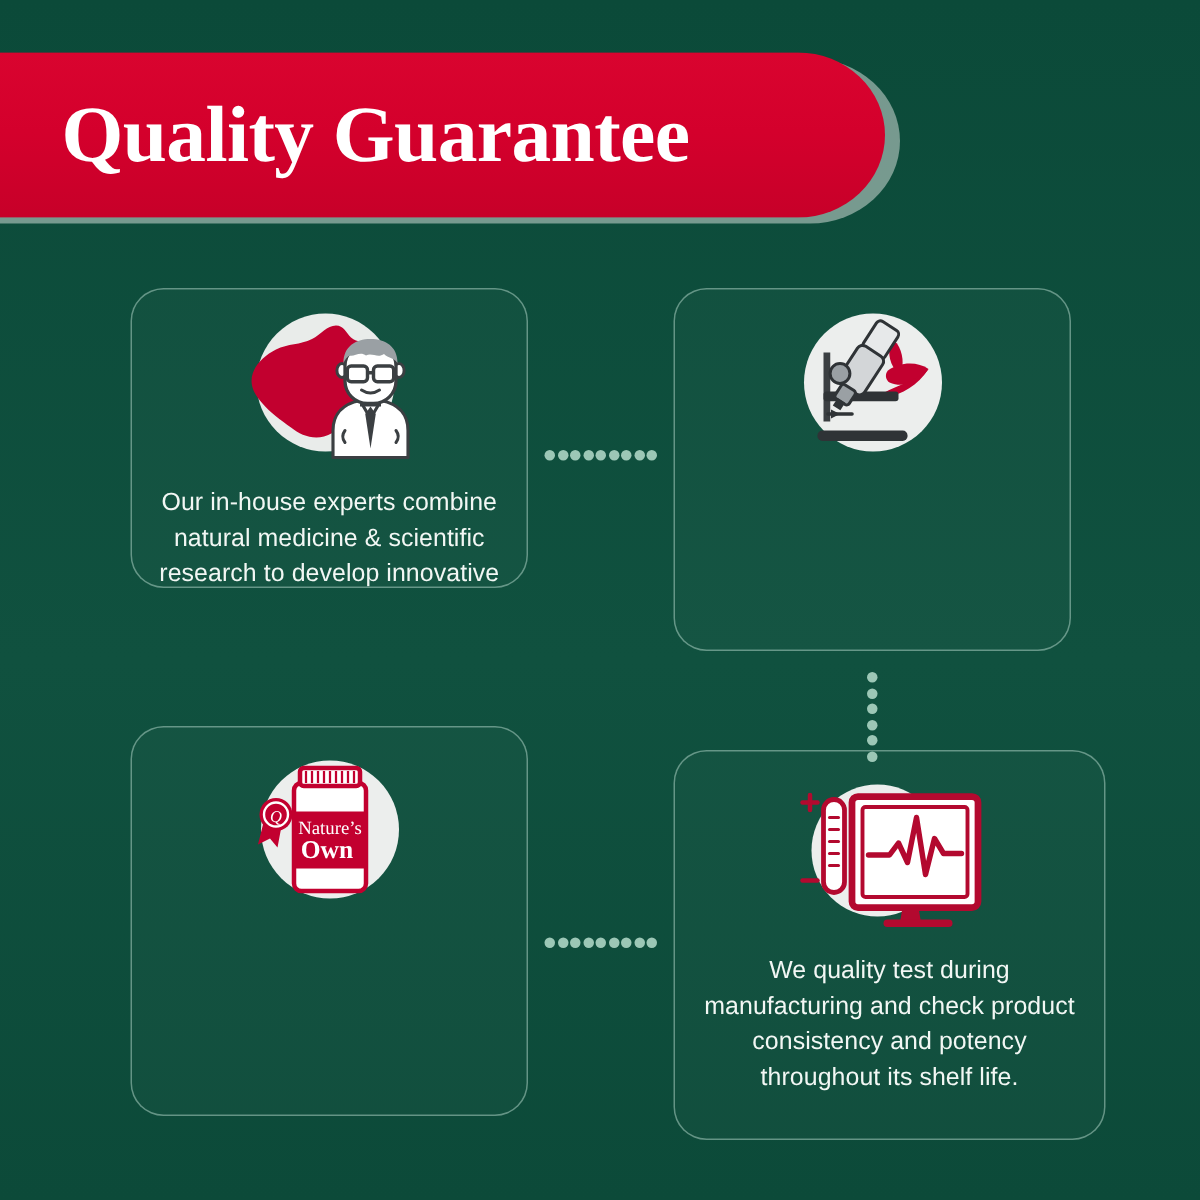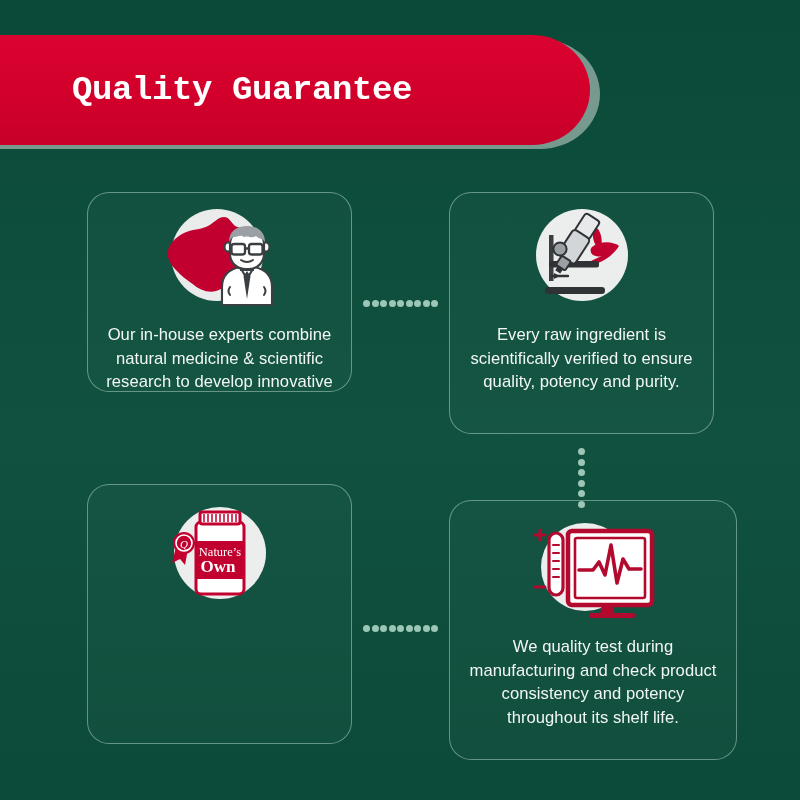--- a/index.html
+++ b/index.html
@@ -52,27 +52,27 @@
     height: 110px;
     background: #d80030;
     background-image: linear-gradient(180deg, #d9042f 0%, #d4002c 48%, #c70029 100%);
     border-top-right-radius: 58px 55px;
     border-bottom-right-radius: 58px 55px;
     display: flex;
     align-items: center;
   }
   .banner-title {
     color: #ffffff;
-    font-size: 34px;
+    font-size: 53px;
     font-weight: bold;
     letter-spacing: -0.4px;
-    padding-left: 72px;
+    padding-left: 41px;
     line-height: 1;
     white-space: nowrap;
-    font-family: Liberation Mono, monospace;
+    font-family: Liberation Serif, serif;
   }
 
   
   .card {
     position: absolute;
     box-sizing: border-box;
     border: 1.4px solid rgba(190, 224, 211, 0.48);
     border-radius: 22px;
     background: rgba(255, 255, 255, 0.022);
     display: flex;
@@ -207,21 +207,20 @@
 
         <g transform="rotate(33 56 44)">
           <rect x="48" y="6" width="17" height="22" rx="3" fill="#e7e9ea" stroke="#2f3336" stroke-width="2"></rect>
           <rect x="46.5" y="26" width="20" height="30" rx="4" fill="#d3d6d8" stroke="#2f3336" stroke-width="2"></rect>
           <rect x="51" y="55" width="11" height="11" rx="2" fill="#9aa0a4" stroke="#2f3336" stroke-width="2"></rect>
           <rect x="53.5" y="65" width="6" height="6" fill="#2f3336"></rect>
         </g>
         <circle cx="44" cy="44" r="6.6" fill="#9aa0a4" stroke="#2f3336" stroke-width="2"></circle>
       </svg>
     </div>
-    <div class="card-text">Every raw ingredient is scientifically verified to ensure quality, potency and purity.</div>
   </div>
 
   <div class="card card-3">
     <div class="icon-box">
       <svg width="132" height="112" viewBox="0 0 132 112" xmlns="http://www.w3.org/2000/svg">
         <circle cx="66" cy="52" r="46" fill="#eceeed"></circle>
 
         <rect x="42" y="21" width="48" height="72" rx="5" fill="#ffffff" stroke="#c2002f" stroke-width="3"></rect>
 
         <rect x="46" y="11" width="40" height="12" rx="2.5" fill="#ffffff" stroke="#c2002f" stroke-width="3"></rect>

